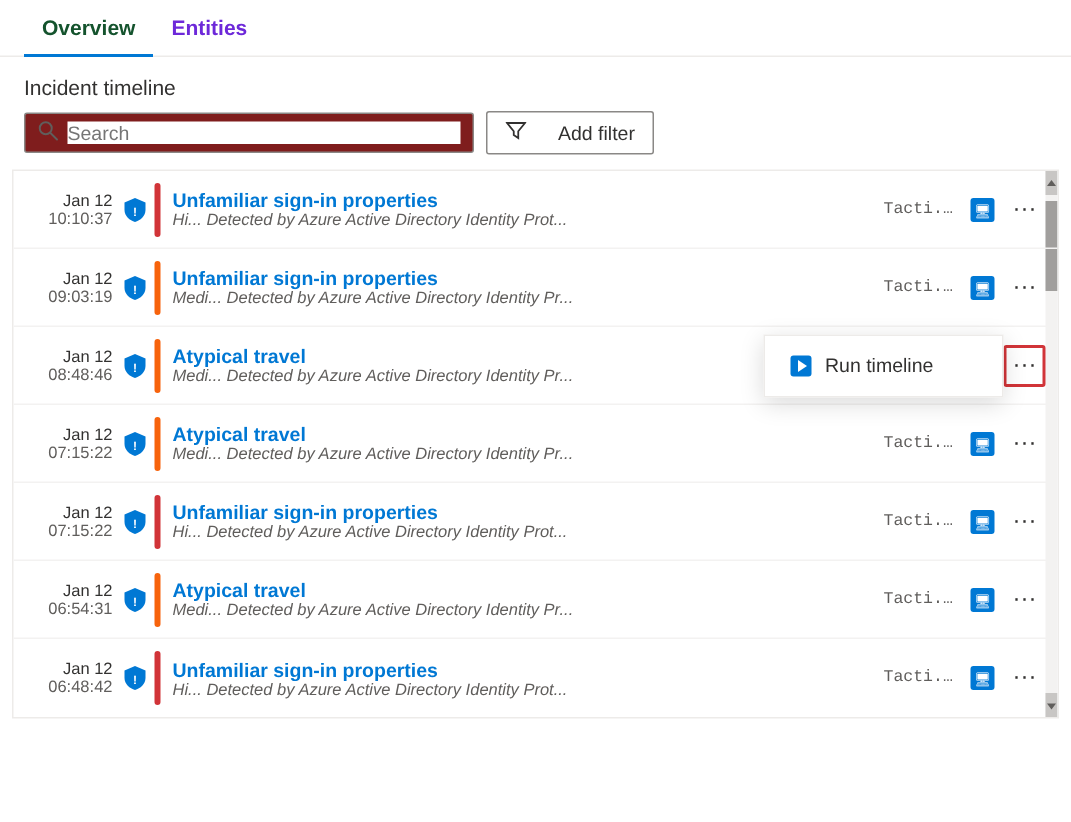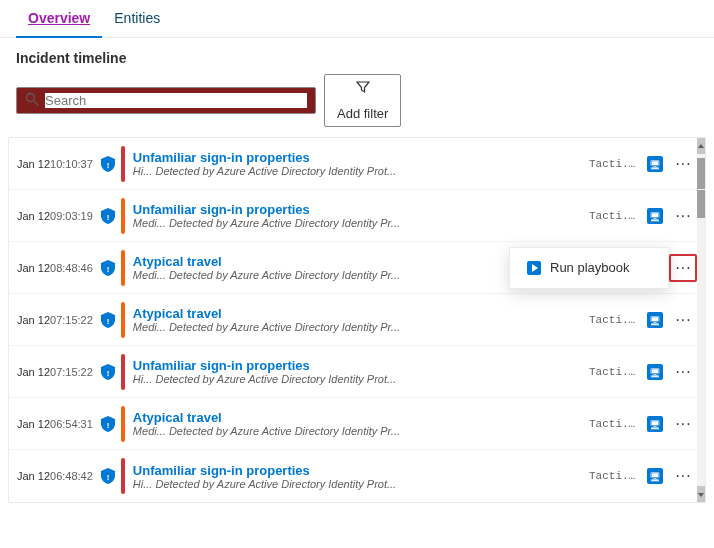--- a/index.html
+++ b/index.html
@@ -15,36 +15,36 @@
     
     .tabs {
       display: flex;
       border-bottom: 1px solid #edebe9;
       padding: 0 16px;
     }
     .tab {
       padding: 10px 12px;
       cursor: pointer;
       font-size: 14px;
-      color: #0c4a6e;
+      color: #6d28d9;
       border-bottom: 2px solid transparent;
       margin-bottom: -1px;
+      font-weight: bold;
     }
     .tab.active {
       border-bottom: 2px solid #0078d4;
-      color: #a21caf;
+      color: #14532d;
       font-weight: 600;
-      text-decoration: underline;
     }
 
     
     .section-title {
       padding: 12px 16px 8px;
       font-size: 14px;
-      font-weight: 700;
+      font-weight: 400;
       color: #323130;
     }
 
     
     .toolbar {
       display: flex;
       align-items: center;
       padding: 0 16px 10px;
       gap: 8px;
     }
@@ -65,29 +65,28 @@
       width: 100%;
       color: #605e5c;
     }
     .search-icon-svg {
       color: #605e5c;
       flex-shrink: 0;
     }
     .add-filter-btn {
       display: flex;
       align-items: center;
-      gap: 9px;
+      gap: 21px;
       padding: 5px 12px;
       border: 1px solid #8a8886;
       border-radius: 2px;
       background: #fff;
       color: #323130;
       cursor: pointer;
       font-size: 13px;
-      flex-direction: column;
     }
 
     
     .incident-list-container {
       border: 1px solid #edebe9;
       margin: 0 8px;
       position: relative;
       overflow: hidden;
       max-height: 420px;
     }
@@ -137,21 +136,21 @@
       border-bottom: 1px solid #f3f2f1;
       position: relative;
       min-height: 52px;
     }
     .incident-row:last-child {
       border-bottom: none;
     }
 
     .row-date {
       display: flex;
-      flex-direction: row;
+      flex-direction: column;
       align-items: flex-end;
       min-width: 58px;
       font-size: 11px;
       color: #323130;
       margin-right: 6px;
     }
     .row-date-day {
       font-weight: 400;
     }
     .row-date-time {
@@ -395,21 +394,21 @@
       <button class="row-more-btn active-menu">···</button>
 
       <div class="context-menu">
         <div class="context-menu-item">
           <span class="menu-icon">
             <svg width="16" height="16" viewBox="0 0 16 16">
               <rect x="1" y="1" width="14" height="14" rx="2" fill="#0078d4"></rect>
               <polygon points="6,4 12,8 6,12" fill="white"></polygon>
             </svg>
           </span>
-          <span>Run playbook</span>
+          <span>Run timeline</span>
         </div>
       </div>
     </div>
 
     <div class="incident-row">
       <div class="row-date">
         <span class="row-date-day">Jan 12</span>
         <span class="row-date-time">07:15:22</span>
       </div>
       <div class="row-icon-shield">

